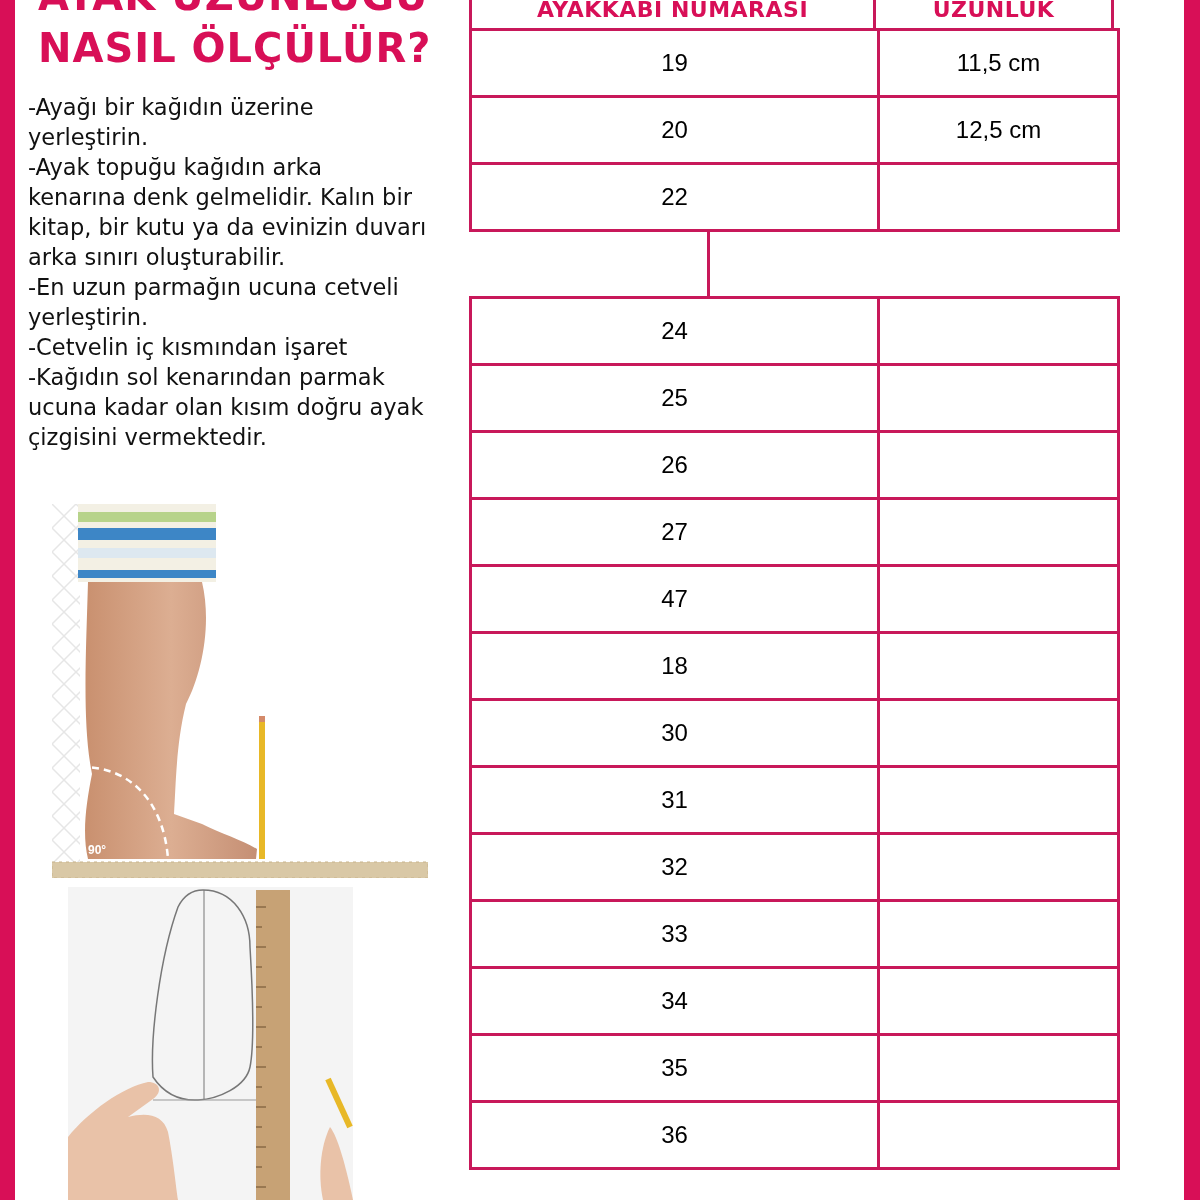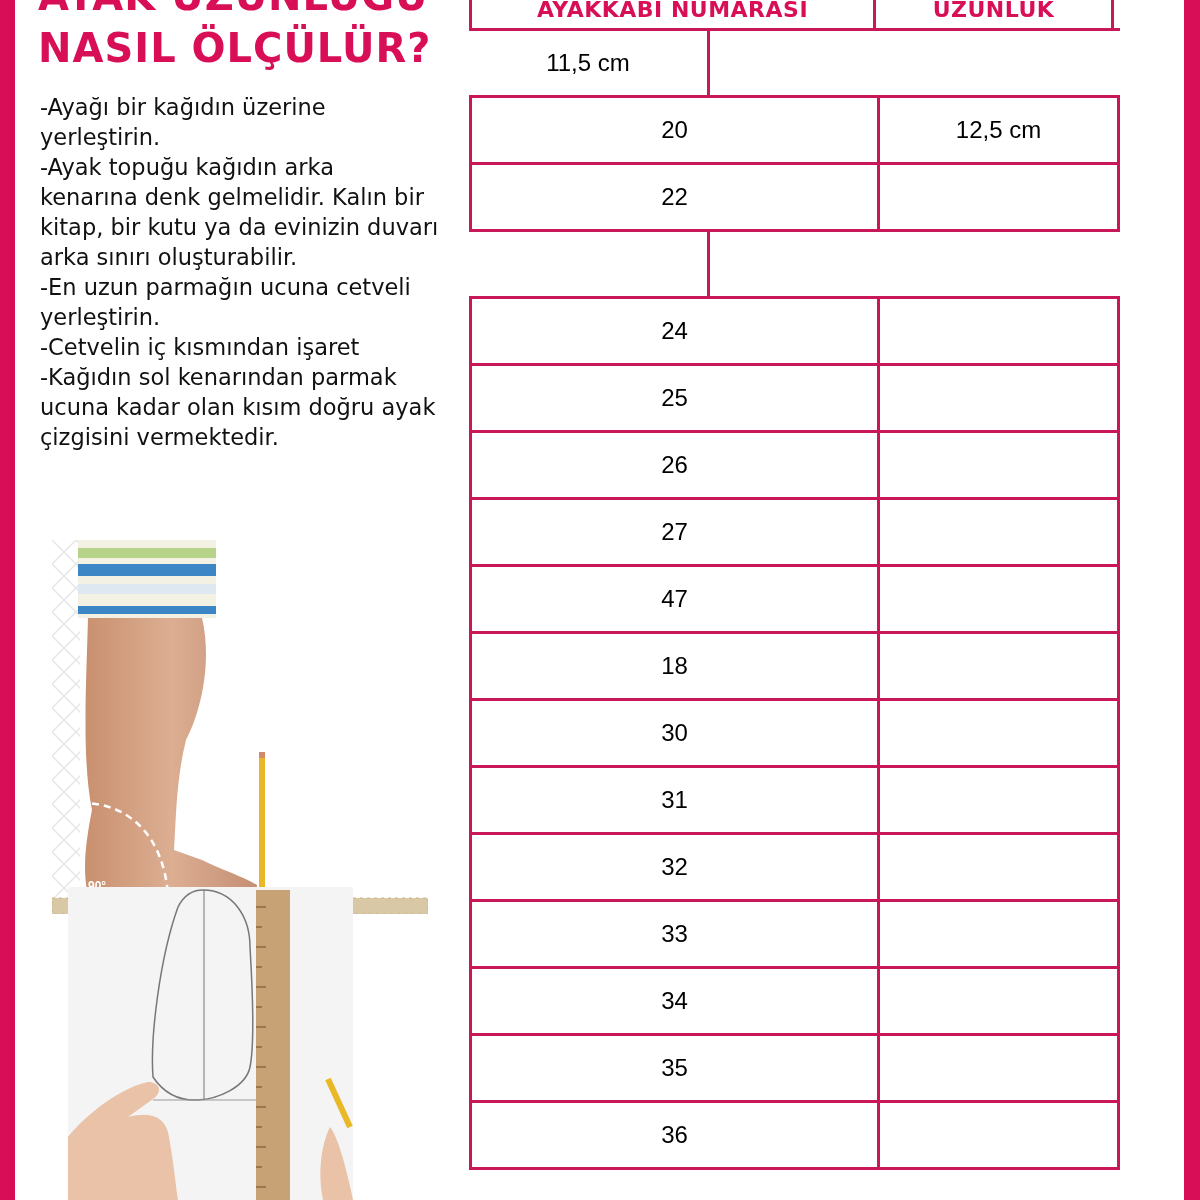--- a/index.html
+++ b/index.html
@@ -1,24 +1,24 @@
 <!DOCTYPE html>
 <html><head>
 <meta charset="utf-8">
 <style>
   html, body { margin:0; padding:0; }
   body { width:1200px; height:1200px; position:relative; overflow:hidden; background:#ffffff; font-family:"Liberation Sans", sans-serif; }
   .strip-left { position:absolute; left:0; top:0; width:15px; height:1200px; background:#d80f57; }
   .strip-right { position:absolute; left:1184px; top:0; width:16px; height:1200px; background:#d80f57; }
   .title { position:absolute; left:38px; top:-30px; width:430px; color:#d80f57; font-family:"DejaVu Sans", sans-serif; font-weight:bold; font-size:40px; line-height:52px; letter-spacing:1px; }
   .title div { white-space:nowrap; }
-  .instructions { position:absolute; left:40px; top:92px; width:430px; font-family:"DejaVu Sans", sans-serif; font-size:22.5px; line-height:30px; color:#111; }
+  .instructions { position:absolute; left:28px; top:92px; width:430px; font-family:"DejaVu Sans", sans-serif; font-size:22.5px; line-height:30px; color:#111; }
   .instructions div { white-space:nowrap; }
   
-  .photo1 { position:absolute; left:52px; top:540px; width:376px; height:374px; overflow:hidden; }
+  .photo1 { position:absolute; left:52px; top:504px; width:376px; height:374px; overflow:hidden; }
   .photo2 { position:absolute; left:68px; top:887px; width:285px; height:313px; overflow:hidden; background:#f4f4f4; }
   
   .table { position:absolute; left:469px; top:-36px; width:651px; }
   .row { display:flex; height:64px; border-bottom:3.5px solid #c8185a; }
   .row.head { height:64px; }
   .cell { display:flex; align-items:center; justify-content:center; font-family:"Liberation Sans", sans-serif; font-size:24px; color:#000; }
   .cell.c1 { width:407px; border-left:3px solid #c8185a; border-right:3px solid #c8185a; }
   .cell.c2 { width:238px; border-right:3px solid #c8185a; }
   .head .cell { color:#d80f57; font-family:"DejaVu Sans", sans-serif; font-weight:bold; font-size:22px; letter-spacing:0.5px; align-items:flex-end; padding-bottom:6px; box-sizing:border-box; }
 </style>
@@ -114,20 +114,21 @@
     <line x1="260" y1="192" x2="282" y2="240" stroke="#e8b827" stroke-width="6"></line>
   </svg>
 </div>
 
 <div class="table">
   <div class="row head">
     <div class="cell c1">AYAKKABI NUMARASI</div>
     <div class="cell c2">UZUNLUK</div>
   </div>
   <div class="row">
+      <div class="cell c1">19</div>
       <div class="cell c2">11,5 cm</div>
     </div>
   <div class="row">
       <div class="cell c1">20</div>
       <div class="cell c2">12,5 cm</div>
     </div>
   <div class="row">
       <div class="cell c1">22</div>
       <div class="cell c2"></div>
     </div>

